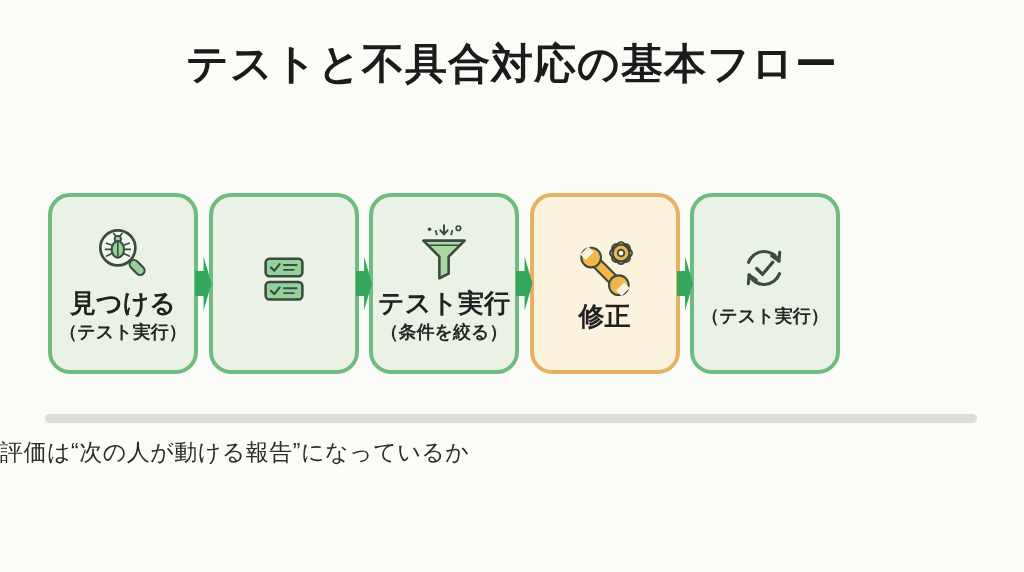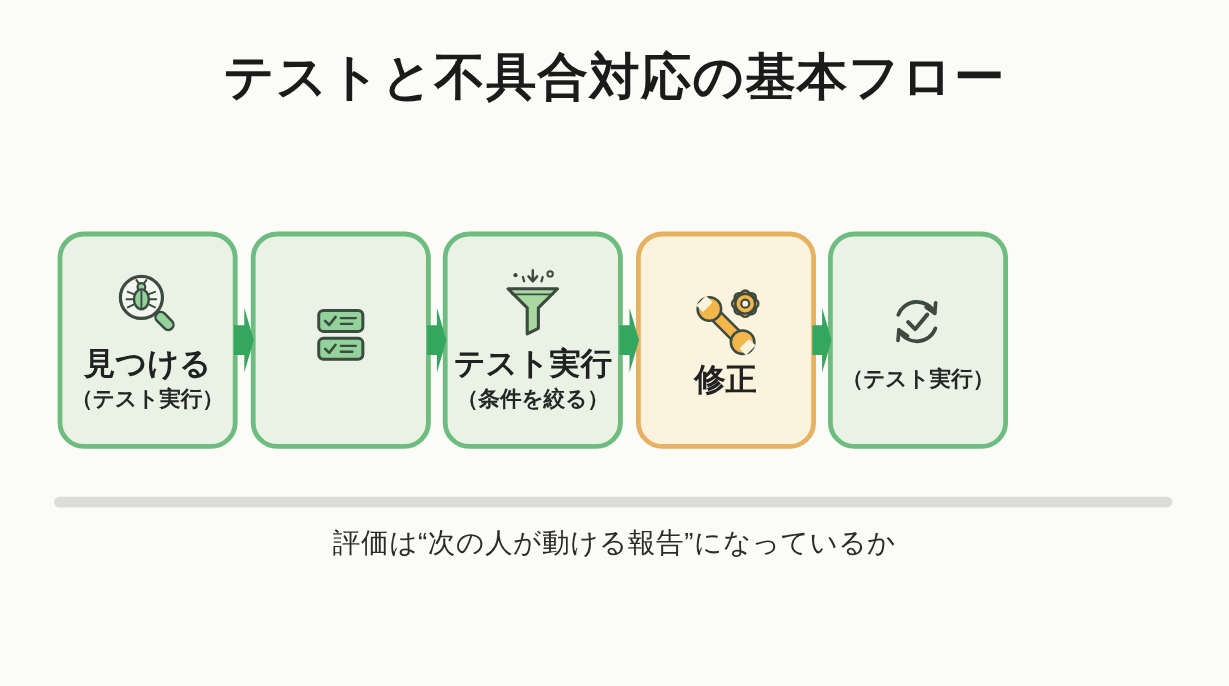--- a/index.html
+++ b/index.html
@@ -44,21 +44,21 @@
     flex:1 1 auto;height:54px;margin:0 -3px;z-index:2;
     background:var(--arrow);
     clip-path:polygon(0 27%,52% 27%,52% 0,100% 50%,52% 100%,52% 73%,0 73%);
   }
   .divider{
     position:absolute;left:45px;top:414px;width:932px;height:9px;
     border-radius:5px;background:var(--divider);
   }
   .footer-note{
     position:absolute;top:437px;left:0;width:1024px;
-    text-align:center;font-size:23px;font-weight:500;color:#2b2b2b;
+    text-align:left;font-size:23px;font-weight:500;color:#2b2b2b;
     letter-spacing:0.5px;
   }
   svg .ln{stroke:var(--icon-dark);fill:none;stroke-linecap:round;stroke-linejoin:round;}
 </style>
 </head>
 <body>
 
 <div class="stage">
 
   <div class="title">テストと不具合対応の基本フロー</div>

